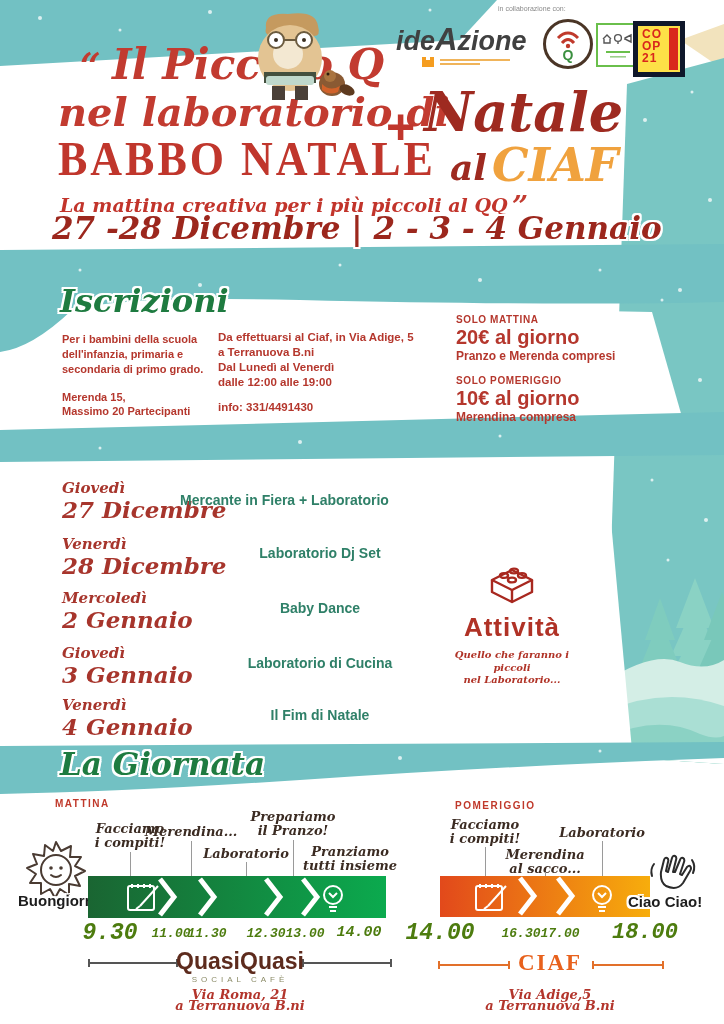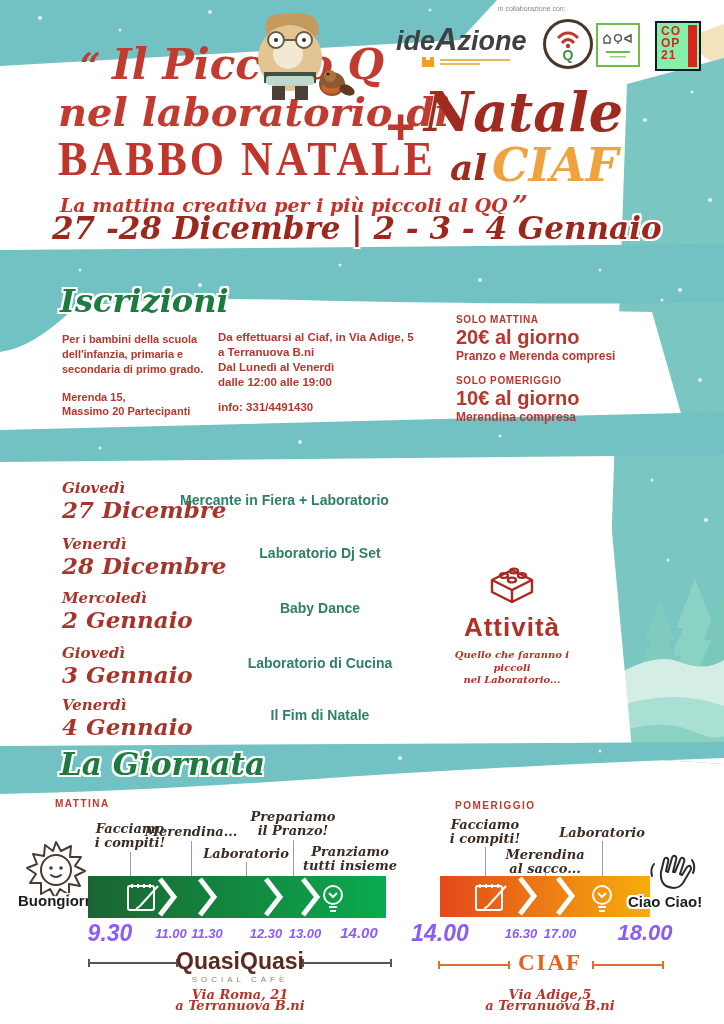--- a/index.html
+++ b/index.html
@@ -7,21 +7,21 @@
           font-family:"Liberation Sans","DejaVu Sans",sans-serif;}
   .abs{position:absolute;}
   .script{font-family:"DejaVu Serif",serif;font-style:italic;font-weight:bold;}
   .ow{text-shadow:-2px -2px 0 #fff,2px -2px 0 #fff,-2px 2px 0 #fff,2px 2px 0 #fff,
       -2px 0 0 #fff,2px 0 0 #fff,0 -2px 0 #fff,0 2px 0 #fff;}
   .red{color:#b5372d;}
   .h-green{font-family:"DejaVu Serif",serif;font-style:italic;font-weight:bold;color:#1e7b40;}
   .callout{font-family:"DejaVu Serif",serif;font-style:italic;font-weight:bold;
            color:#3b2b22;font-size:13px;line-height:1.05;text-align:center;transform:translateX(-50%);}
   .cline{width:1px;background:#9a9a9a;position:absolute;}
-  .time{font-family:Liberation Sans, sans-serif;font-style:italic;font-weight:bold;color:#8b5cf6;
+  .time{font-family:Liberation Mono, monospace;font-style:italic;font-weight:bold;color:#4d7c0f;
         transform:translateX(-50%);}
   .addr{font-family:"DejaVu Serif",serif;font-style:italic;font-weight:bold;color:#b3352c;
         font-size:13px;line-height:1.0;text-align:center;transform:translateX(-50%);}
   .fline{position:absolute;height:2px;background:#555;top:0;}
   .fline:before,.fline:after{content:"";position:absolute;width:2px;height:8px;background:inherit;top:-3px;}
   .fline:before{left:0;} .fline:after{right:0;}
   .price-label{font-size:10px;font-weight:bold;letter-spacing:.6px;color:#b5372d;}
   .price-big{font-size:20px;font-weight:800;color:#b5372d;margin-top:1px;}
   .price-note{font-size:12px;font-weight:600;color:#b5372d;}
 </style>
@@ -159,21 +159,21 @@
     <svg width="40" height="40" viewBox="0 0 40 40">
       <path d="M5,14 L9,10 L13,14 M6,14 L6,18 L12,18 L12,14" stroke="#555" stroke-width="1.4" fill="none"></path>
       <circle cx="20" cy="13" r="3.4" stroke="#555" stroke-width="1.4" fill="none"></circle>
       <line x1="20" y1="17" x2="20" y2="19" stroke="#555" stroke-width="1.4"></line>
       <path d="M27,13 L33,10 L33,17 L27,14 Z M27,13 L27,15" stroke="#555" stroke-width="1.4" fill="none"></path>
       <rect x="8" y="26" width="24" height="2" fill="#6abf4b"></rect>
       <rect x="12" y="31" width="16" height="1.6" fill="#9ccf8a"></rect>
     </svg>
   </div>
 
-  <div class="abs" style="left:655px;top:21px;width:42px;height:46px;background:#86efac;border:2px solid #0f172a;">
+  <div class="abs" style="left:633px;top:21px;width:42px;height:46px;background:#fde047;border:5px solid #0f172a;">
     <div style="position:absolute;left:4px;top:3px;font-size:12px;font-weight:800;color:#d9261c;line-height:.98;letter-spacing:1px;">
       <div>CO</div>
       <div>OP</div>
       <div>21</div>
     </div>
     <div style="position:absolute;right:2px;top:2px;width:9px;height:42px;background:#d9261c;"></div>
   </div>
 
   <div class="abs script ow" style="left:52px;top:210px;font-size:31px;color:#9c271d;white-space:nowrap">27 -28 Dicembre | 2 - 3 - 4 Gennaio</div>
 

